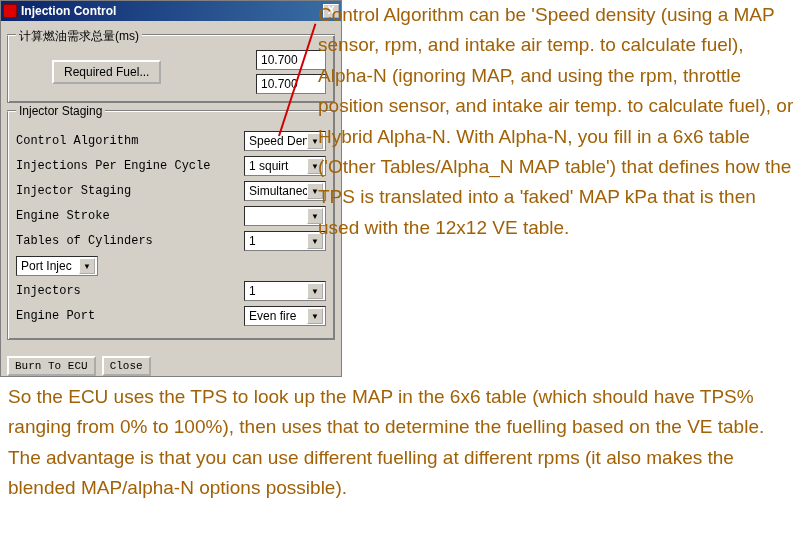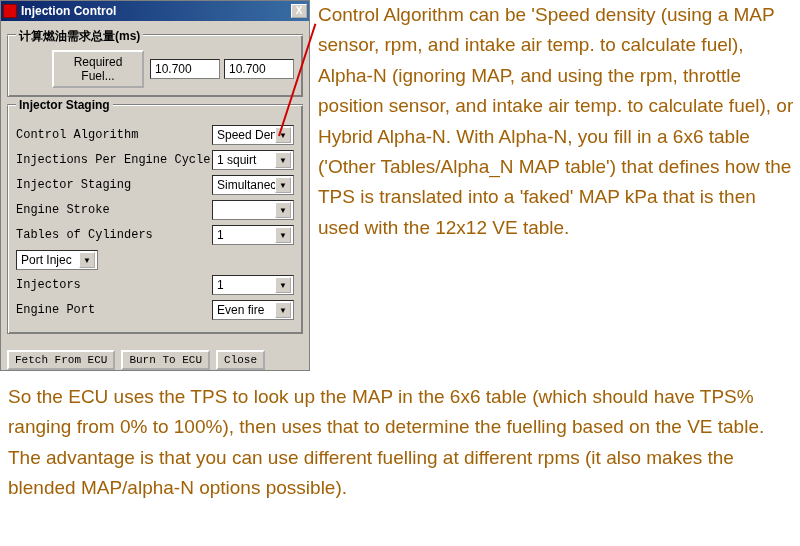--- a/index.html
+++ b/index.html
@@ -8,21 +8,21 @@
     background: #ffffff;
     width: 800px;
     height: 546px;
     overflow: hidden;
     position: relative;
   }
   .dialog {
     position: absolute;
     left: 0;
     top: 0;
-    width: 310px;
+    width: 342px;
     background: #d4d0c8;
     border: 1px solid #808080;
     font-family: "SimSun", "MS Sans Serif", sans-serif;
     font-size: 12px;
   }
   .titlebar {
     background: linear-gradient(to right, #0a246a, #3a6ea5);
     color: #ffffff;
     height: 20px;
     display: flex;
@@ -61,21 +61,20 @@
     margin: 8px 0 6px 0;
     padding: 14px 8px 8px 8px;
   }
   .groupbox-legend {
     position: absolute;
     top: -8px;
     left: 8px;
     background: #d4d0c8;
     padding: 0 3px;
     font-size: 12px;
-    font-weight: bold;
   }
   .fuel-row {
     display: flex;
     align-items: center;
     gap: 6px;
     padding-left: 36px;
   }
   .win-button {
     background: #d4d0c8;
     border: 2px outset #fff;
@@ -88,21 +87,21 @@
     background: #ffffff;
     border: 1px inset #808080;
     font-family: "SimSun", "MS Sans Serif", sans-serif;
     font-size: 12px;
     padding: 2px 4px;
     width: 70px;
     height: 20px;
   }
   .fuel-inputs {
     display: flex;
-    flex-direction: row;
+    flex-direction: column;
     gap: 4px;
     margin-left: auto;
   }
   .ctrl-row {
     display: flex;
     align-items: center;
     margin: 5px 0;
   }
   .ctrl-label {
     flex: 1;
@@ -270,21 +269,20 @@
         <span class="ctrl-label">Engine Port</span>
         <div class="win-select">
           <span class="select-text">Even fire</span>
           <span class="select-arrow">▼</span>
         </div>
       </div>
     </div>
 
   </div>
   <div class="bottom-buttons">
-    <button class="win-button">Fetch From ECU</button>
     <button class="win-button">Burn To ECU</button>
     <button class="win-button">Close</button>
   </div>
 </div>
 
 <div class="red-line"></div>
 
 <div class="description desc-right">Control Algorithm can be 'Speed density (using a MAP sensor, rpm, and intake air temp. to calculate fuel), Alpha-N (ignoring MAP, and using the rpm, throttle position sensor, and intake air temp. to calculate fuel), or Hybrid Alpha-N.
 With Alpha-N, you fill in a 6x6 table ('Other Tables/Alpha_N MAP table') that defines how the TPS is translated into a 'faked' MAP kPa that is then used with the 12x12 VE table.</div>
 <div class="description desc-bottom">So the ECU uses the TPS to look up the MAP in the 6x6 table (which should have TPS% ranging from 0% to 100%), then uses that to determine the fuelling based on the VE table. The advantage is that you can use different fuelling at different rpms (it also makes the blended MAP/alpha-N options possible).</div>

